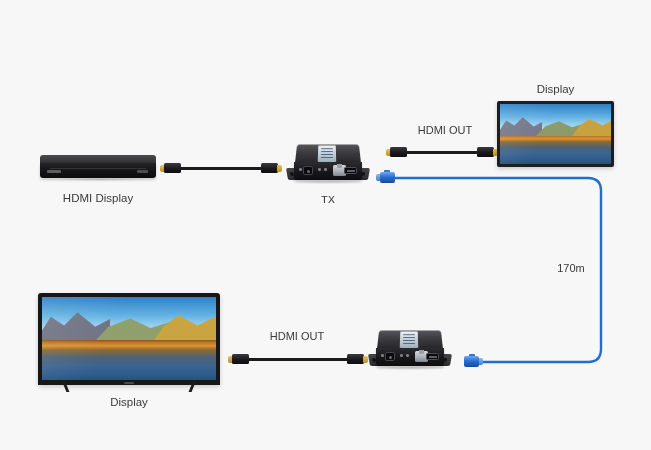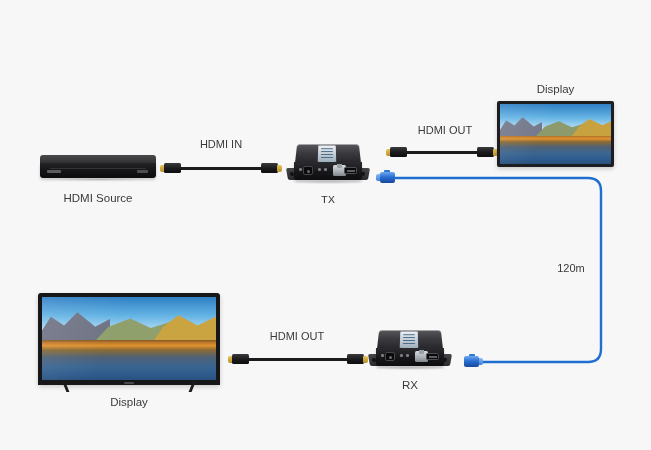--- a/index.html
+++ b/index.html
@@ -301,23 +301,22 @@
 
   <div class="abs" id="source-player">
     <div class="player-shadow"></div>
     <div class="player-top"></div>
     <div class="player-face">
       <div class="player-slot"></div>
       <div class="player-logo"></div>
       <div class="player-badge"></div>
     </div>
   </div>
-  <div class="abs caption" style="left:16px; top:192px; width:164px;">HDMI Source</div>
-
-  <div class="abs cable-label" style="left:156px; top:138px; width:130px;">HDMI IN</div>
+  <div class="abs caption" style="left:16px; top:192px; width:164px;">HDMI Display</div>
+
   <div class="abs hdmi-cable" style="left:160px; top:161px; width:122px;">
     <div class="hdmi-wire" style="left:14px; width:94px;"></div>
     <div class="hdmi-tip left" style="left:0px;"></div>
     <div class="hdmi-plug" style="left:4px;"></div>
     <div class="hdmi-plug" style="left:101px;"></div>
     <div class="hdmi-tip right" style="left:117px;"></div>
   </div>
 
   <div class="abs extender" id="tx-unit" style="left:287px; top:140px;">
     <div class="ext-shadow"></div>
@@ -372,21 +371,21 @@
 
   <div class="abs rj45-plug" style="left:376px; top:172px;">
     <div class="rj45-boot"></div>
     <div class="rj45-clip"></div>
     <div class="rj45-body"></div>
   </div>
 
   <svg class="abs" id="blue-path" viewBox="0 0 651 450">
     <path d="M 394 178 L 588 178 Q 601 178 601 191 L 601 349 Q 601 362 588 362 L 478 362" fill="none" stroke="#1f6fd0" stroke-width="2.4" stroke-linecap="round"></path>
   </svg>
-  <div class="abs cable-label" style="left:543px; top:262px; width:56px;">120m</div>
+  <div class="abs cable-label" style="left:543px; top:262px; width:56px;">170m</div>
 
   <div class="abs rj45-plug flip" style="left:463px; top:356px;">
     <div class="rj45-boot"></div>
     <div class="rj45-clip"></div>
     <div class="rj45-body"></div>
   </div>
 
   <div class="abs extender" id="rx-unit" style="left:369px; top:326px;">
     <div class="ext-shadow"></div>
     <div class="ext-ear l">
@@ -405,21 +404,20 @@
     </div>
     <div class="ext-front">
       <div class="ext-pwr"></div>
       <div class="ext-led" style="left:5px;"></div>
       <div class="ext-led" style="left:24px;"></div>
       <div class="ext-led" style="left:30px;"></div>
       <div class="ext-rj45"></div>
       <div class="ext-hdmi"></div>
     </div>
   </div>
-  <div class="abs caption" style="left:350px; top:379px; width:120px;">RX</div>
 
   <div class="abs cable-label" style="left:232px; top:330px; width:130px;">HDMI OUT</div>
   <div class="abs hdmi-cable" style="left:228px; top:352px; width:140px;">
     <div class="hdmi-wire" style="left:14px; width:112px;"></div>
     <div class="hdmi-tip left" style="left:0px;"></div>
     <div class="hdmi-plug" style="left:4px;"></div>
     <div class="hdmi-plug" style="left:119px;"></div>
     <div class="hdmi-tip right" style="left:135px;"></div>
   </div>
 

